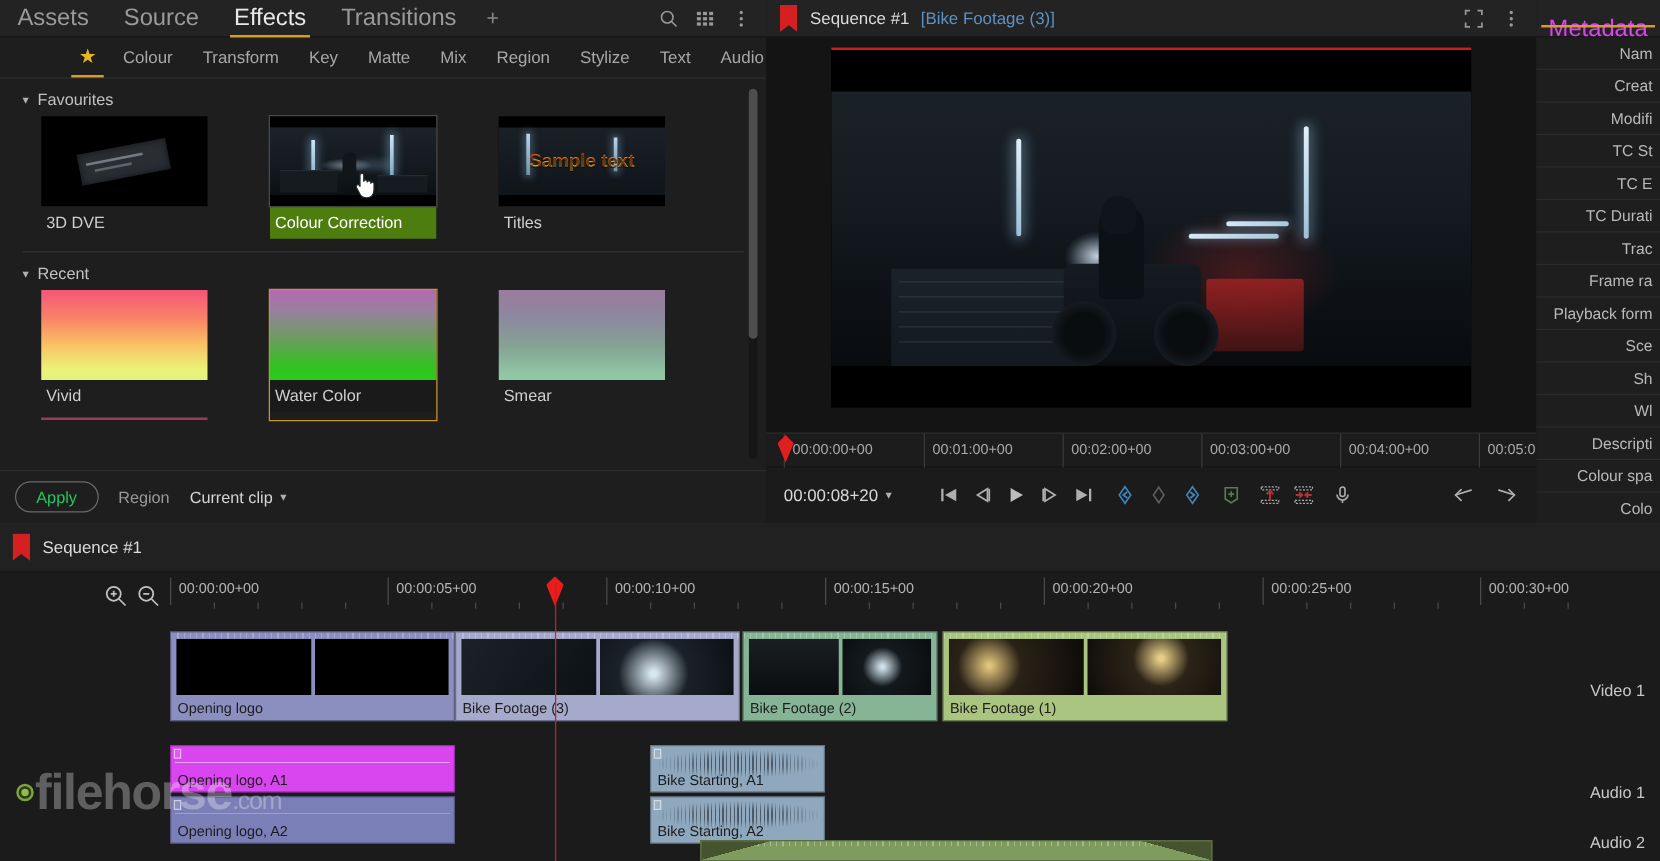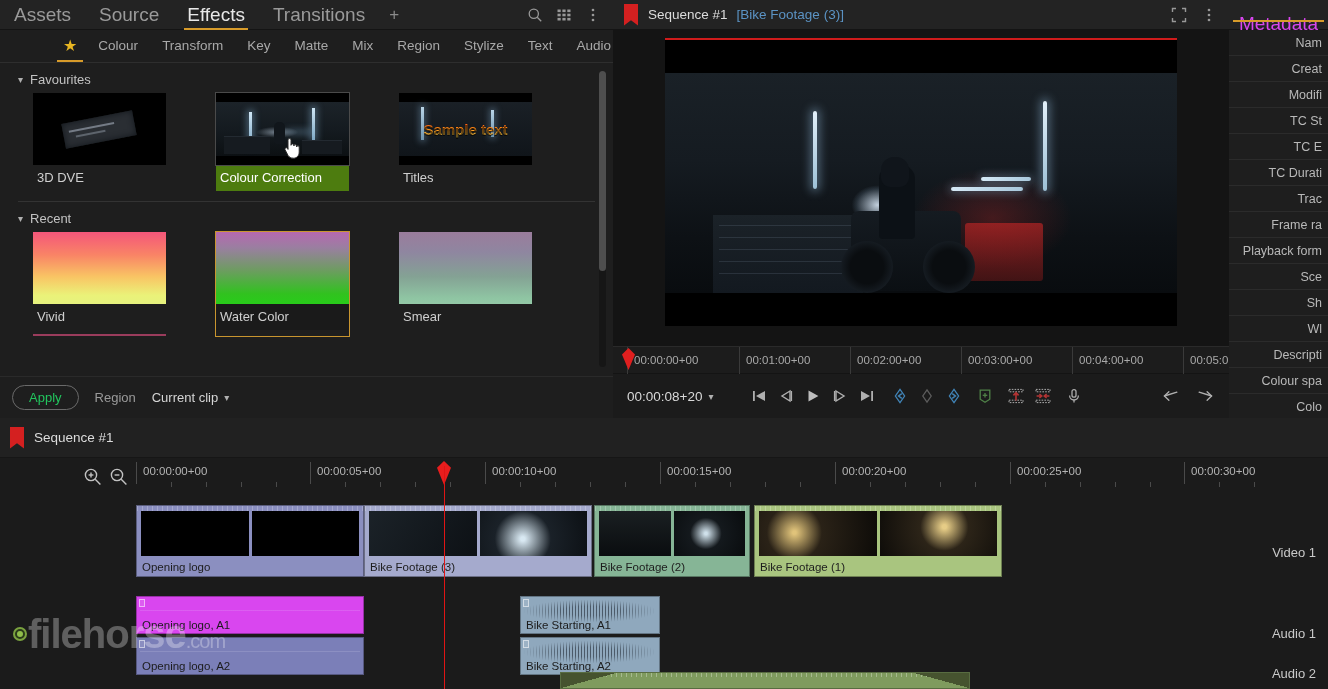--- a/index.html
+++ b/index.html
@@ -772,21 +772,21 @@
         <div class="vname">Bike Footage (3)</div>
       </div>
       <div class="vclip" style="left:458px; width:156px; background:#86b596;">
         <div class="dots"></div>
         <div class="vstrip">
           <div style="background:linear-gradient(180deg,#1a1f22,#0a0d0f)"></div>
           <div style="background:radial-gradient(circle at 45% 50%,#cfe0ea 3%,#14191d 35%,#090c0e 100%)"></div>
         </div>
         <div class="vname">Bike Footage (2)</div>
       </div>
-      <div class="vclip" style="left:618px; width:248px; background:#a9c57f;">
+      <div class="vclip" style="left:618px; width:228px; background:#a9c57f;">
         <div class="dots"></div>
         <div class="vstrip">
           <div style="background:radial-gradient(circle at 30% 48%,#e0c37a 2%,#2a2217 32%,#0d0b08 100%)"></div>
           <div style="background:radial-gradient(circle at 55% 35%,#e6cc86 3%,#2c2418 34%,#0e0c09 100%)"></div>
         </div>
         <div class="vname">Bike Footage (1)</div>
       </div>
     </div>
 
     <div class="track-label" style="top:208px; width:126px;">Audio 1</div>

